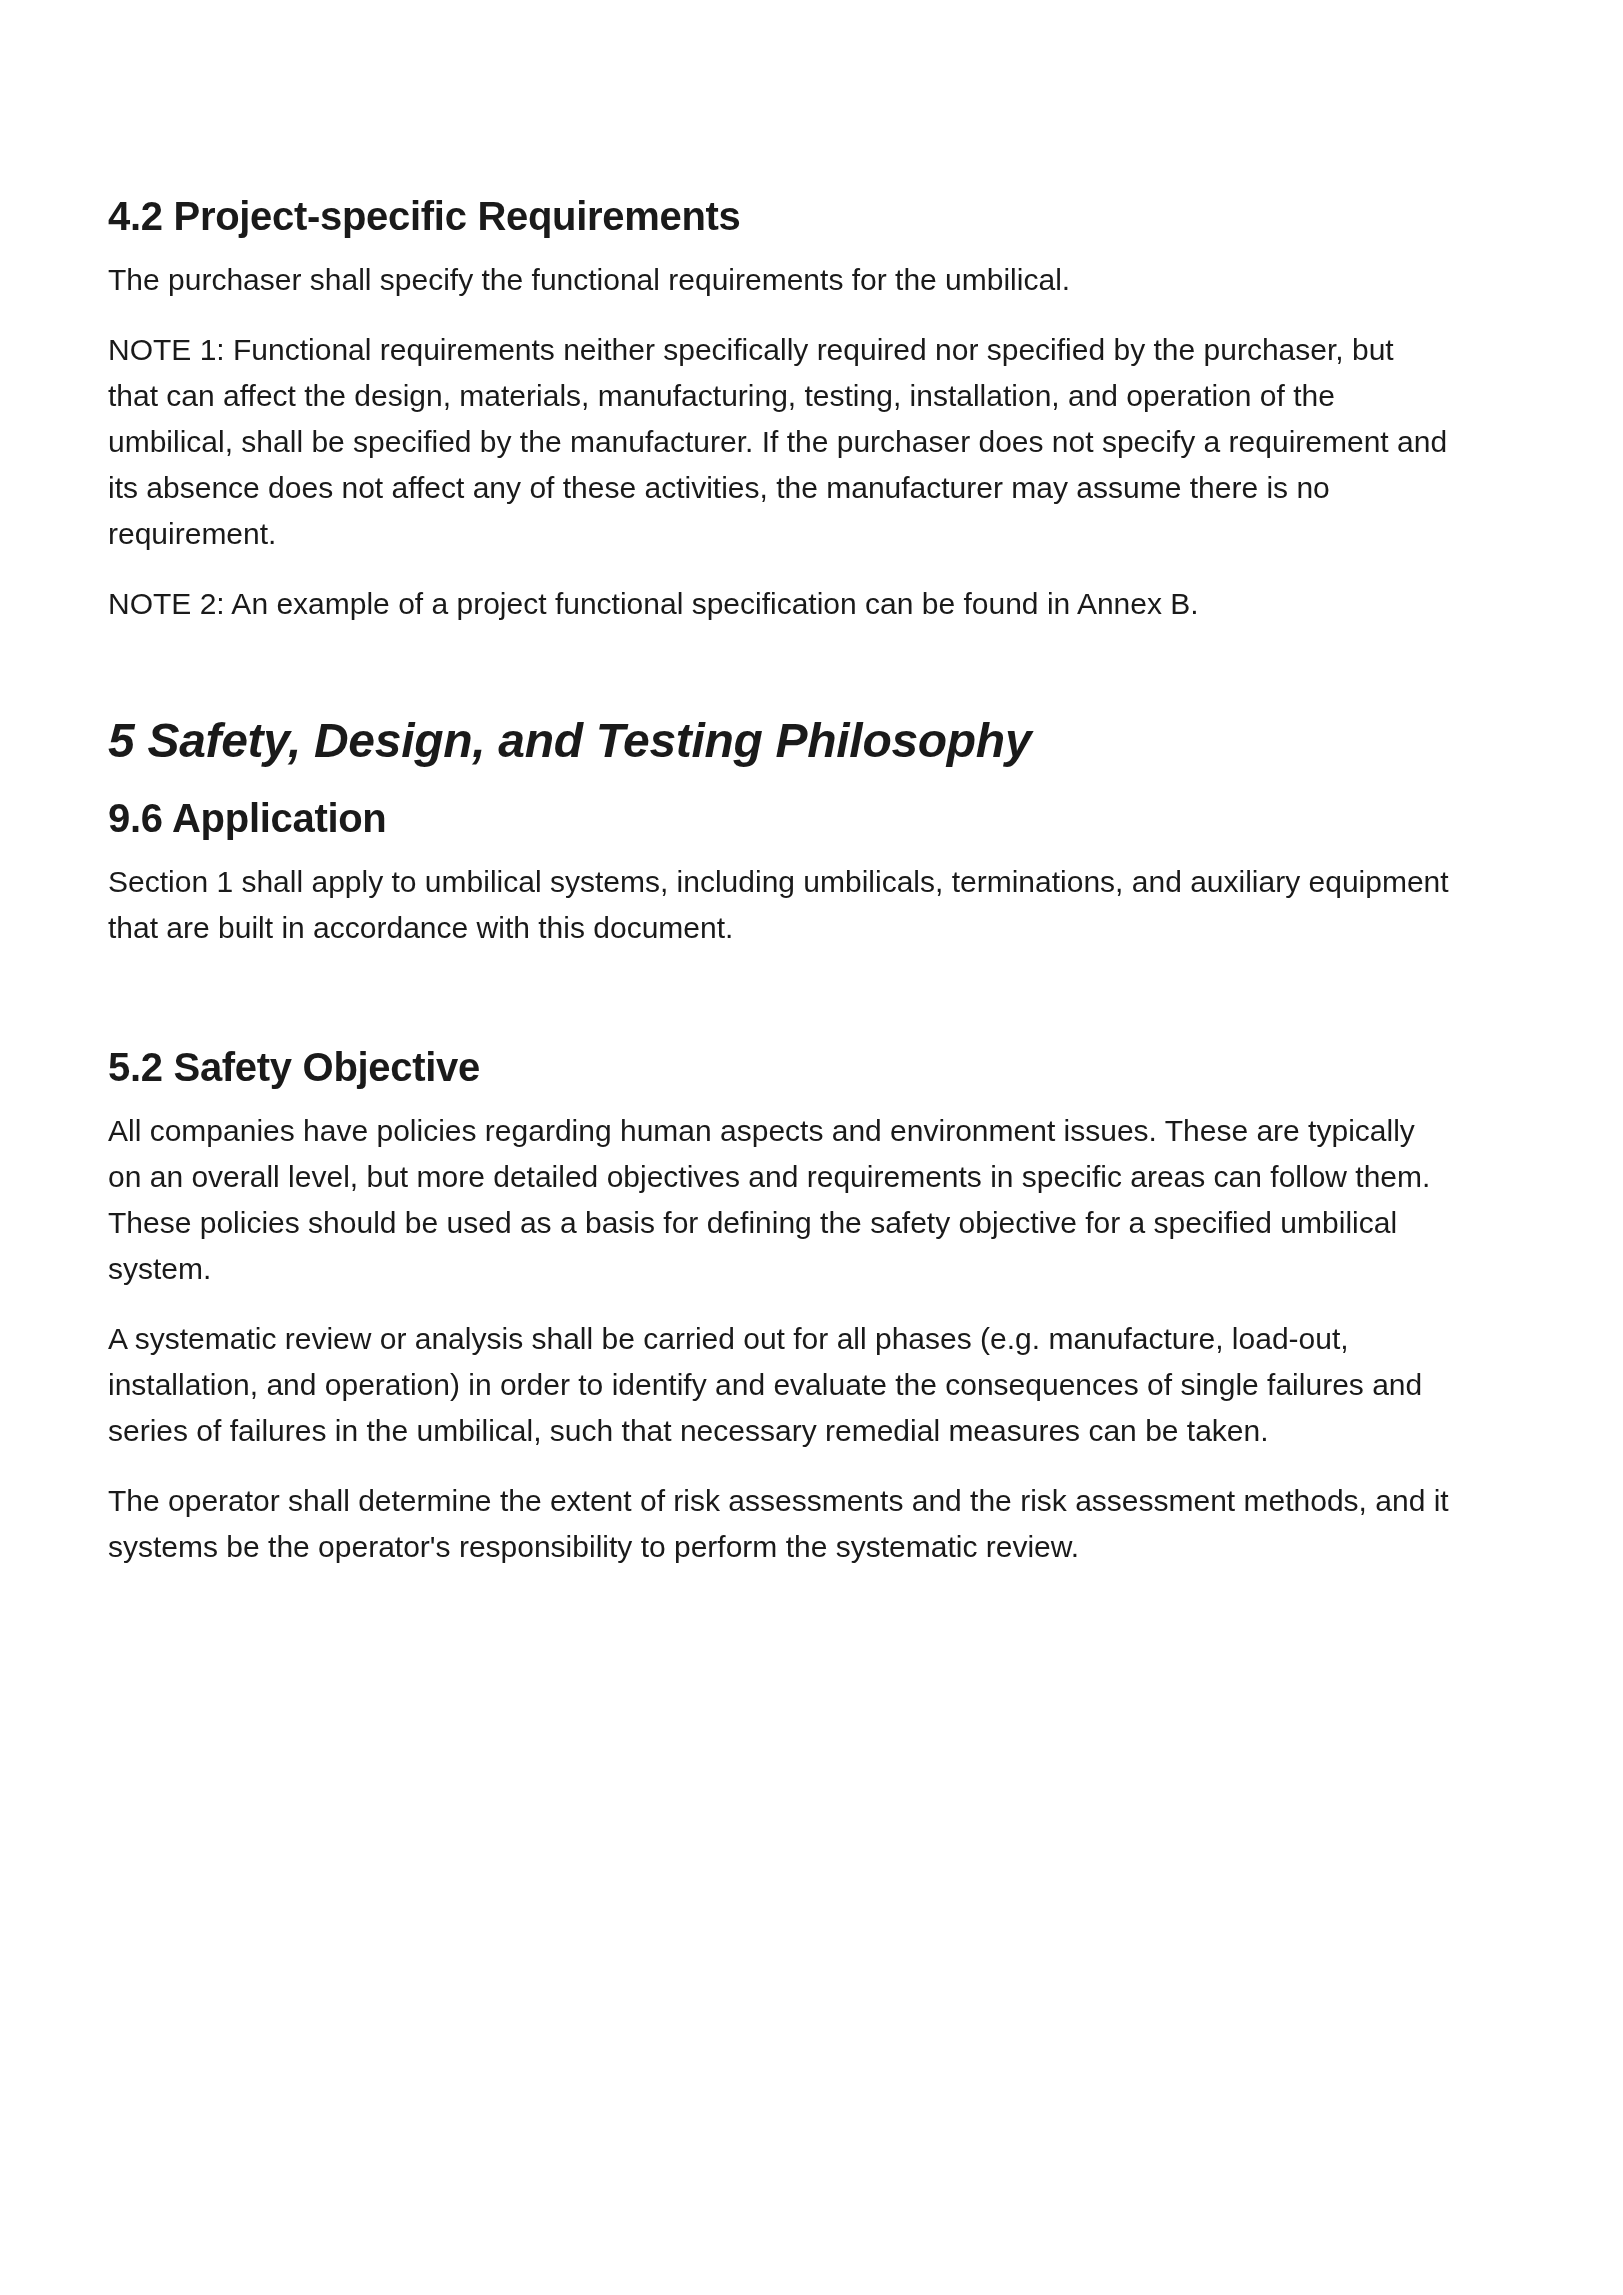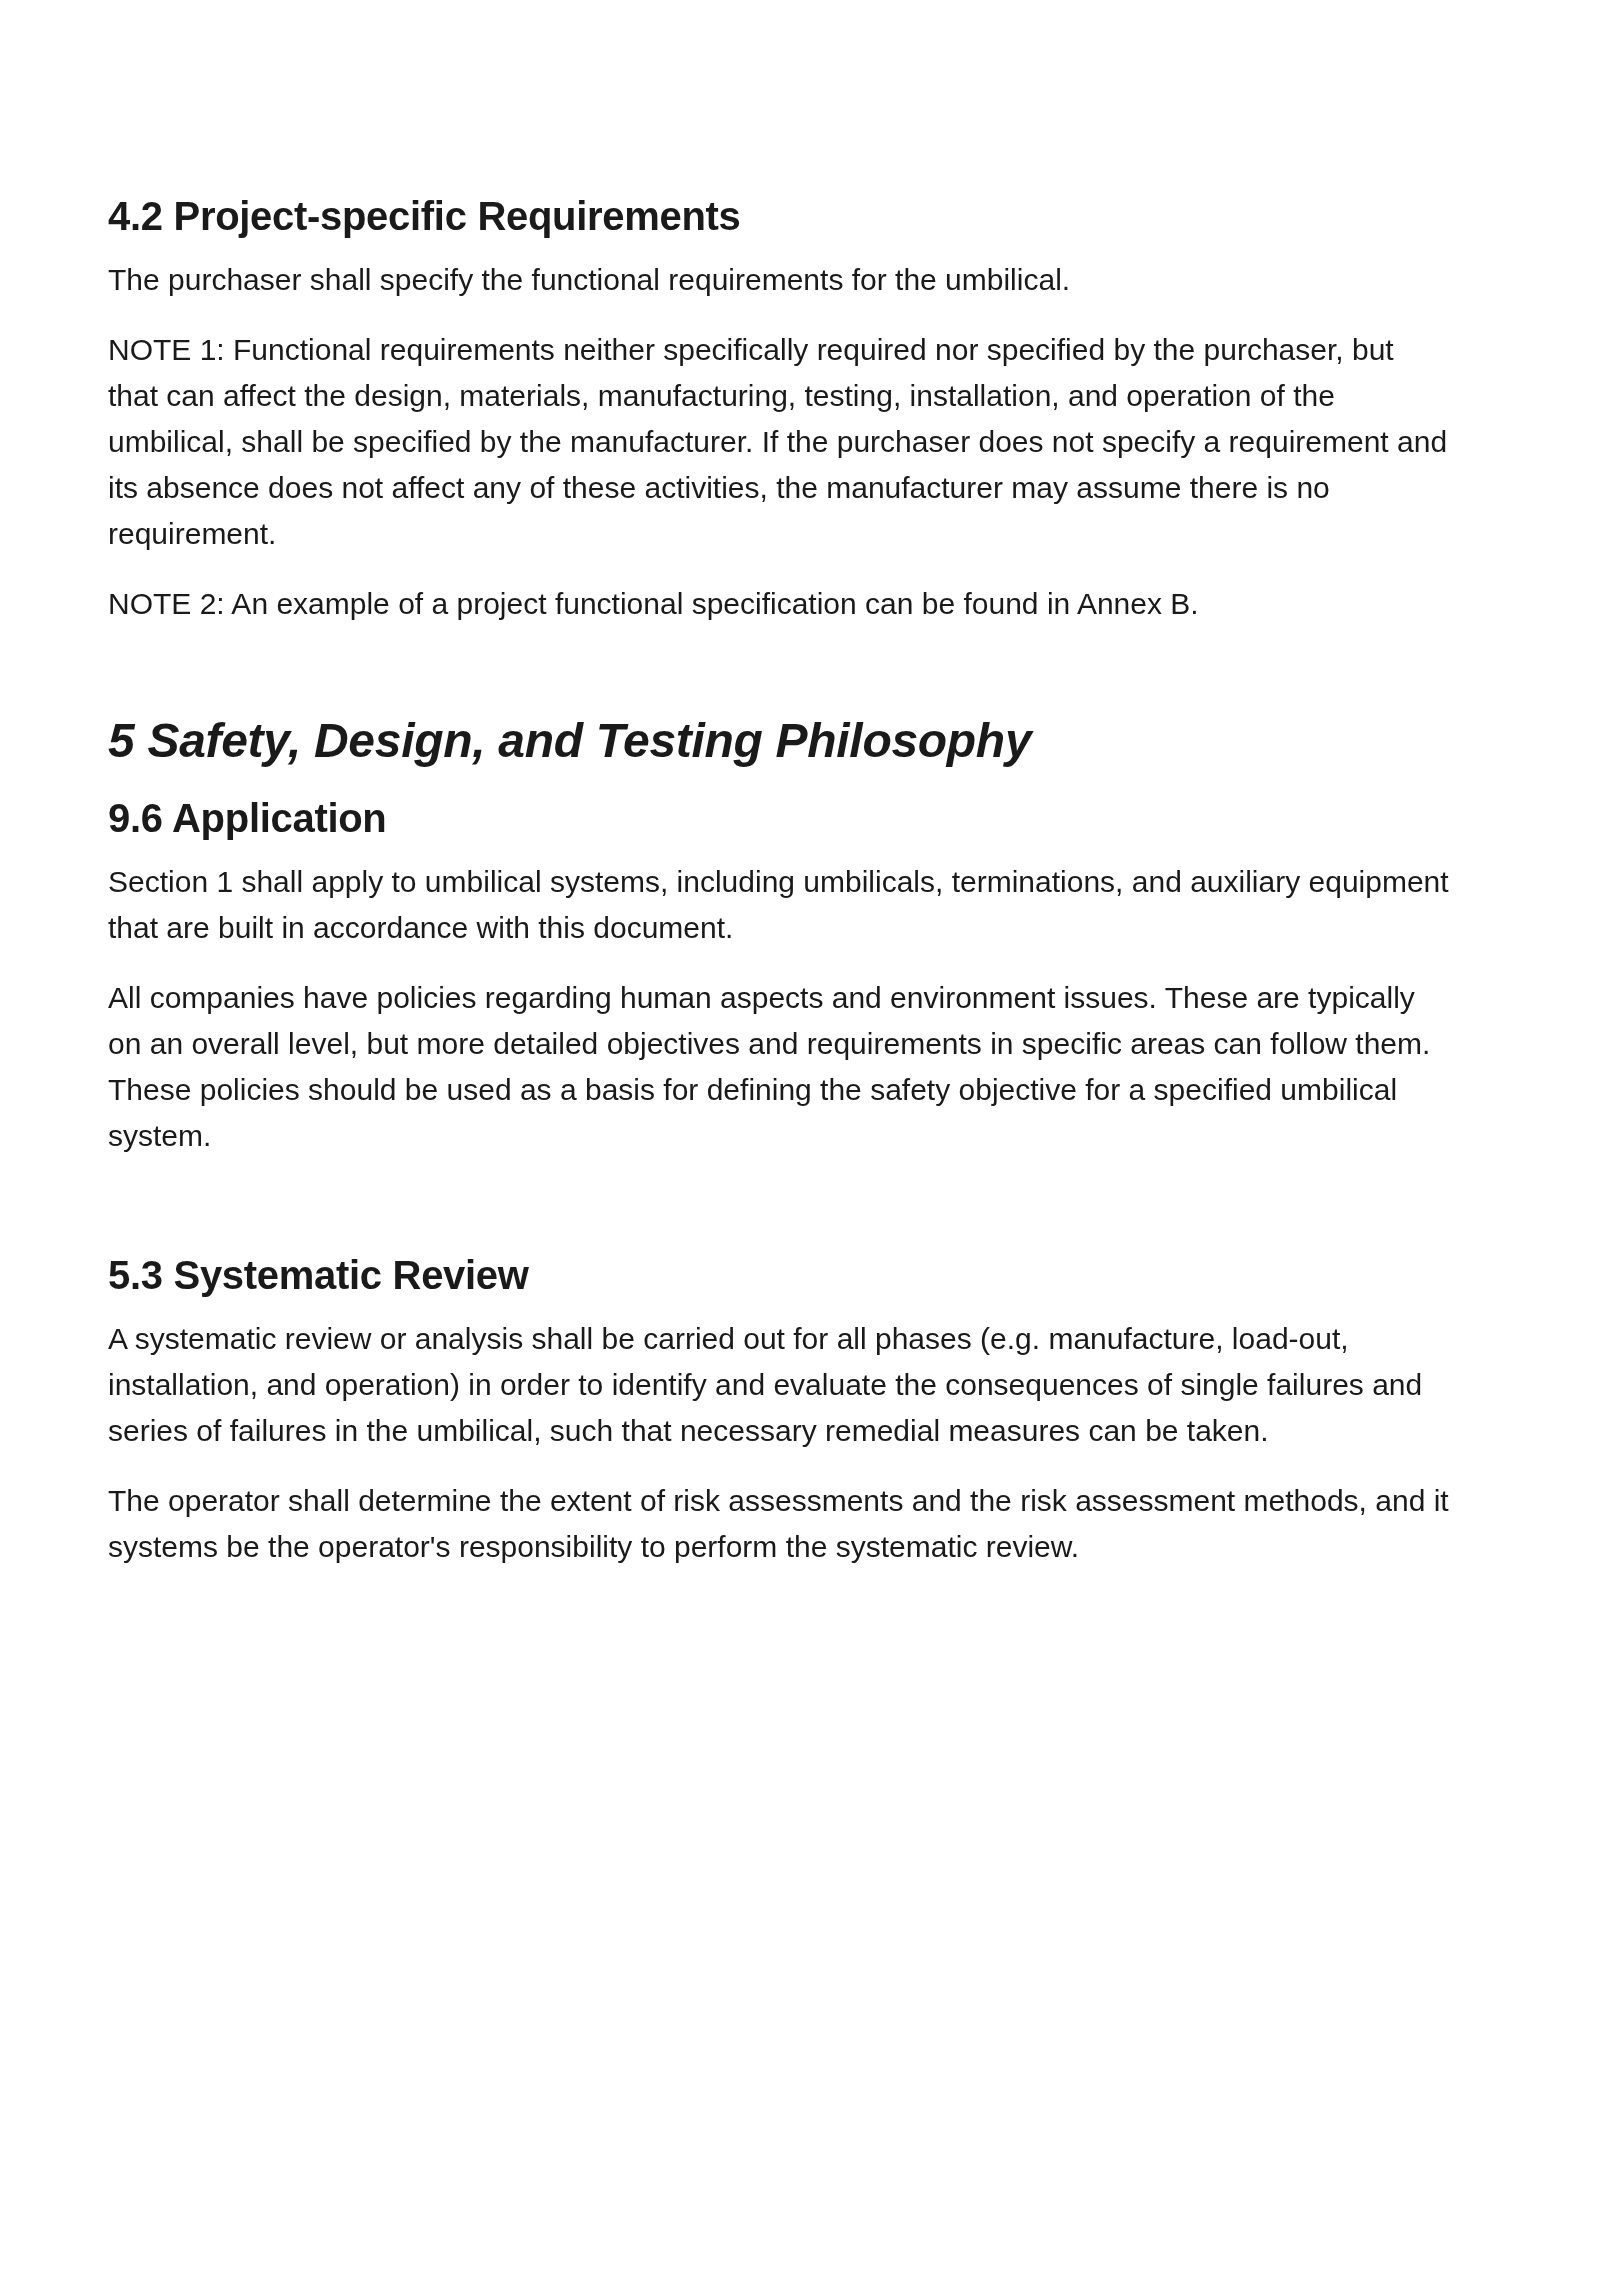--- a/index.html
+++ b/index.html
@@ -55,24 +55,24 @@
   <p class="body-text">NOTE 1: Functional requirements neither specifically required nor specified by the purchaser, but that can affect the design, materials, manufacturing, testing, installation, and operation of the umbilical, shall be specified by the manufacturer. If the purchaser does not specify a requirement and its absence does not affect any of these activities, the manufacturer may assume there is no requirement.</p>
 
   <p class="body-text">NOTE 2: An example of a project functional specification can be found in Annex B.</p>
 
   <h1 class="h-chapter">5 Safety, Design, and Testing Philosophy</h1>
 
   <h2 class="h-sub">9.6 Application</h2>
 
   <p class="body-text">Section 1 shall apply to umbilical systems, including umbilicals, terminations, and auxiliary equipment that are built in accordance with this document.</p>
 
+  <h2 class="h-sub section-gap">5.2 Safety Objective</h2>
 
 
   <p class="body-text">All companies have policies regarding human aspects and environment issues. These are typically on an overall level, but more detailed objectives and requirements in specific areas can follow them. These policies should be used as a basis for defining the safety objective for a specified umbilical system.</p>
 
-  <h2 class="h-sub section-gap">5.3 Systematic Review</h2>
 
   <p class="body-text">A systematic review or analysis shall be carried out for all phases (e.g. manufacture, load-out, installation, and operation) in order to identify and evaluate the consequences of single failures and series of failures in the umbilical, such that necessary remedial measures can be taken.</p>
 
   <p class="body-text">The operator shall determine the extent of risk assessments and the risk assessment methods, and it systems be the operator's responsibility to perform the systematic review.</p>
 
 </div>
 
 
 </body></html>

